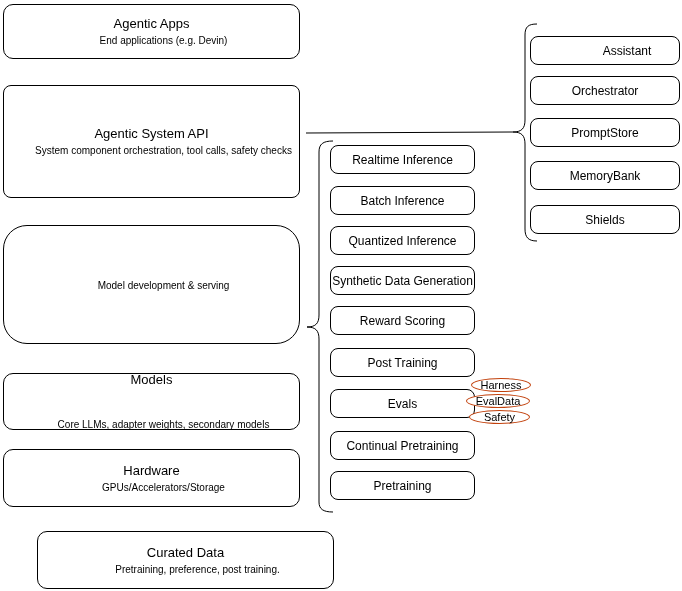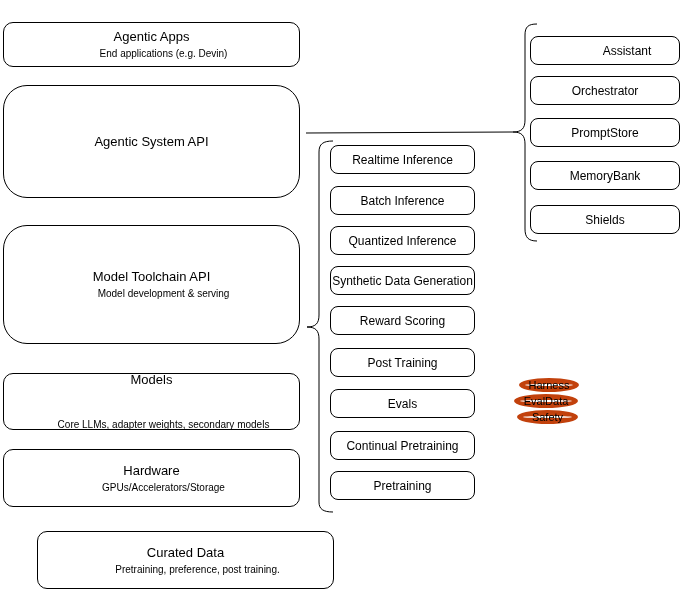--- a/index.html
+++ b/index.html
@@ -48,57 +48,56 @@
   .node {
     border-radius: 8px;
     font-size: 12px;
     line-height: 14px;
   }
   .mid-node { left: 330px; width: 145px; height: 29px; text-align: right; }
   .right-node { left: 530px; width: 150px; height: 29px; }
   .tag {
     position: absolute;
     box-sizing: border-box;
-    border: 6px solid #c2410c;
+    border: 1px solid #c2410c;
     background: #ffffff;
     border-radius: 50%;
     display: flex;
     align-items: center;
     justify-content: center;
     font-size: 11px;
     line-height: 12px;
     text-align: center;
-    margin-left: 48px;
   }
 </style>
 </head>
 <body>
 
 <div class="canvas">
 
   <svg class="links" viewBox="0 0 682 591" xmlns="http://www.w3.org/2000/svg">
 
     <path d="M 306 133 L 513 132" fill="none" stroke="#000000" stroke-width="1"></path>
 
     <path d="M 537 24 C 528 24 525 27 525 35 L 525 120 C 525 128 522 132 513 132 C 522 132 525 136 525 144 L 525 229 C 525 237 528 241 537 241" fill="none" stroke="#000000" stroke-width="1"></path>
 
     <path d="M 333 141 C 323 141 319 144 319 152 L 319 315 C 319 323 316 327 307 327 C 316 327 319 331 319 339 L 319 502 C 319 509 323 512 333 512" fill="none" stroke="#000000" stroke-width="1"></path>
   </svg>
 
-  <div class="box layer r10" style="top:22px;height:45px;">
+  <div class="box layer r10" style="top:4px;height:55px;">
     <div class="title">Agentic Apps</div>
     <div class="subtitle">End applications (e.g. Devin)</div>
   </div>
 
-  <div class="box layer r24" style="top:85px;height:113px;">
+  <div class="box layer r24" style="top:85px;height:113px;border-radius:8px;">
     <div class="title">Agentic System API</div>
+    <div class="subtitle">System component orchestration, tool calls, safety checks</div>
   </div>
 
   <div class="box layer r24" style="top:225px;height:119px;">
-    <div class="title">Model Toolchain API</div>
     <div class="subtitle">Model development &amp; serving</div>
   </div>
 
   <div class="box layer r10" style="top:373px;height:57px;gap:28px;">
     <div class="title">Models</div>
     <div class="subtitle">Core LLMs, adapter weights, secondary models</div>
   </div>
 
   <div class="box layer r10" style="top:449px;height:58px;">
     <div class="title">Hardware</div>

